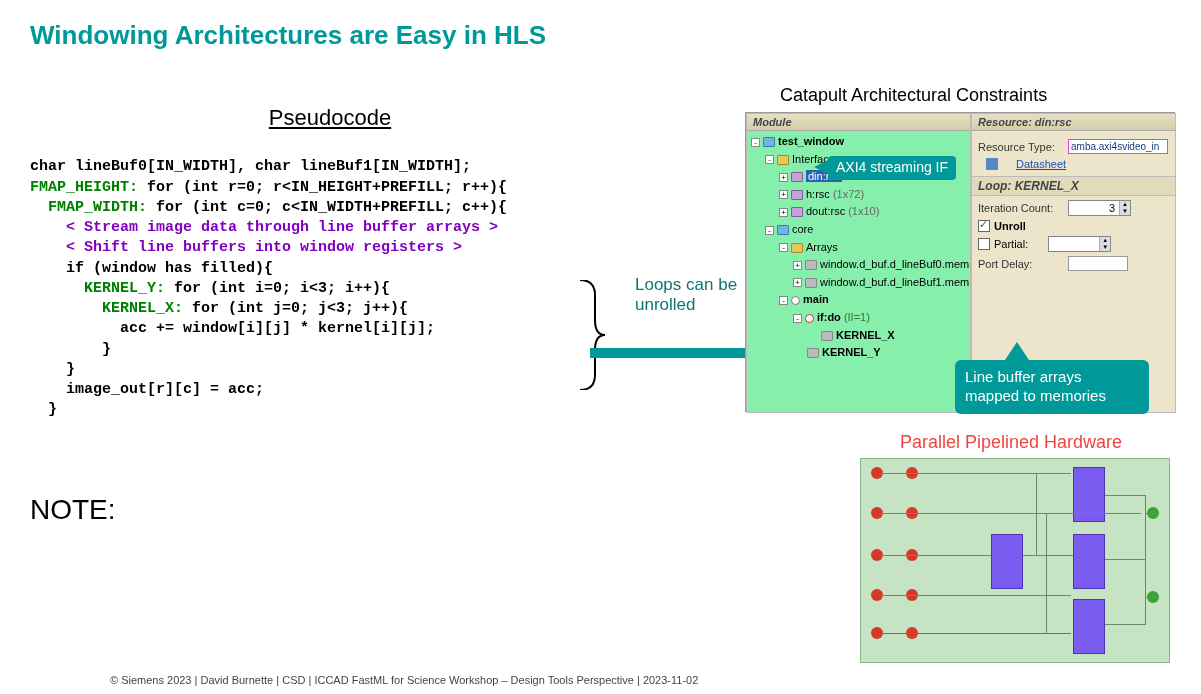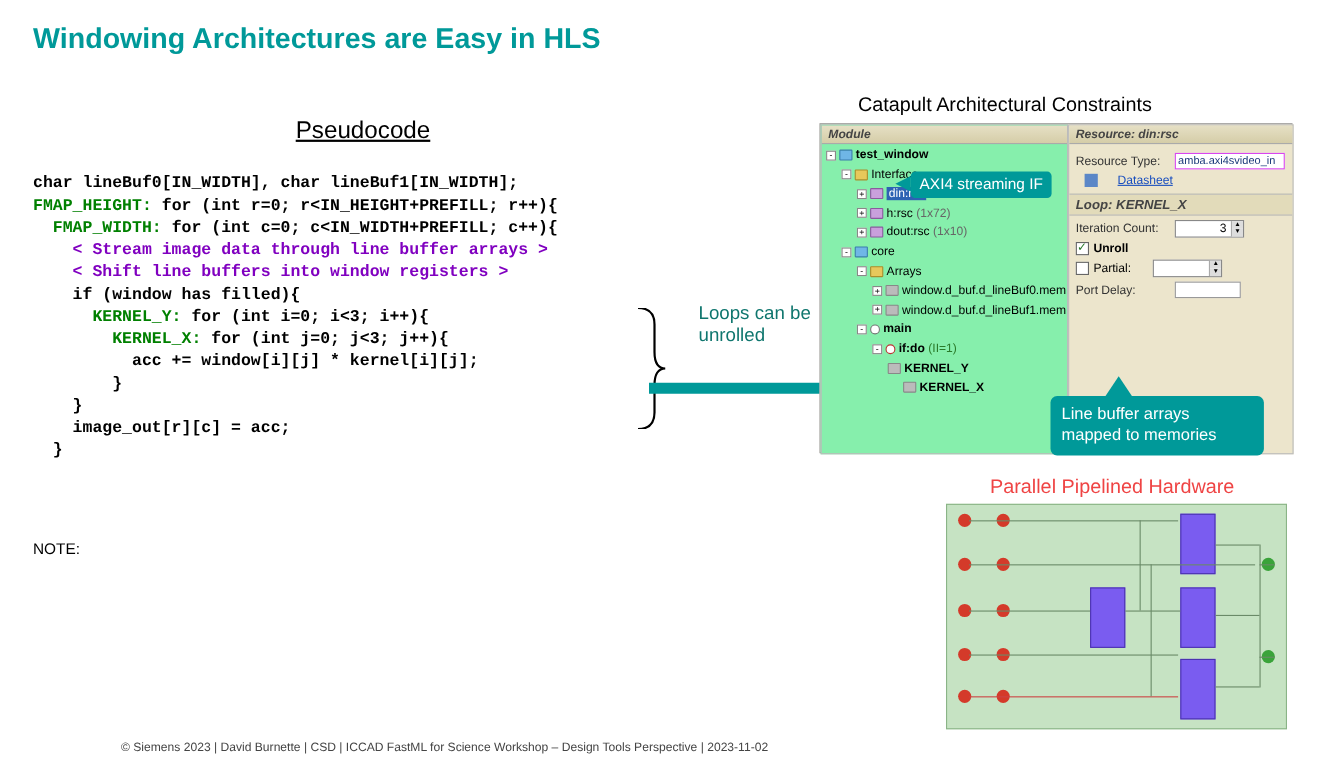--- a/index.html
+++ b/index.html
@@ -19,21 +19,21 @@
     font-family: "Courier New", monospace;
     font-size: 15px;
     font-weight: bold;
     line-height: 1.35;
     white-space: pre;
     color: #000;
     position: relative;
   }
   .code .kw-green { color: #008000; }
   .code .purple { color: #8000c0; }
-  .note { margin-top: 20px; font-size: 14px; color: #444; line-height: 1.4; max-width: 620px; }
+  .note { margin-top: 20px; font-size: 28px; color: #444; line-height: 1.4; max-width: 620px; }
   .note .hdr { color: #000; }
   .note ul { margin: 6px 0 0 0; padding-left: 20px; }
   .note li { margin-bottom: 6px; }
   .note li::marker { color: #009999; }
   .footer { position: absolute; bottom: 8px; left: 110px; font-size: 11px; color: #444; }
 
   .annotation { position: absolute; font-size: 17px; color: #0f766e; }
   .ann-loops { left: 635px; top: 275px; width: 110px; line-height: 1.2; }
 
   .brace { position: absolute; left: 575px; top: 280px; height: 110px; width: 30px; }
@@ -164,22 +164,22 @@
         <div class="tree-row" style="padding-left:14px"><span class="tog">-</span><span class="ico"></span><span>Interface</span></div>
         <div class="tree-row" style="padding-left:28px"><span class="tog">+</span><span class="ico purple"></span><span class="hi">din:rsc</span></div>
         <div class="tree-row" style="padding-left:28px"><span class="tog">+</span><span class="ico purple"></span><span>h:rsc</span> <span class="sub">(1x72)</span></div>
         <div class="tree-row" style="padding-left:28px"><span class="tog">+</span><span class="ico purple"></span><span>dout:rsc</span> <span class="sub">(1x10)</span></div>
         <div class="tree-row" style="padding-left:14px"><span class="tog">-</span><span class="ico blue"></span><span>core</span></div>
         <div class="tree-row" style="padding-left:28px"><span class="tog">-</span><span class="ico"></span><span>Arrays</span></div>
         <div class="tree-row" style="padding-left:42px"><span class="tog">+</span><span class="ico grey"></span><span>window.d_buf.d_lineBuf0.mem</span></div>
         <div class="tree-row" style="padding-left:42px"><span class="tog">+</span><span class="ico grey"></span><span>window.d_buf.d_lineBuf1.mem</span></div>
         <div class="tree-row" style="padding-left:28px"><span class="tog">-</span><span class="ico loop"></span><b>main</b></div>
         <div class="tree-row" style="padding-left:42px"><span class="tog">-</span><span class="ico loop" style="border-color:#b33"></span><b>if:do</b> <span style="color:#2a7a2a">(II=1)</span></div>
+        <div class="tree-row" style="padding-left:70px"><span class="ico grey"></span><b>KERNEL_X</b></div>
         <div class="tree-row" style="padding-left:56px"><span class="ico grey"></span><b>KERNEL_Y</b></div>
-        <div class="tree-row" style="padding-left:70px"><span class="ico grey"></span><b>KERNEL_X</b></div>
       </div>
     </div>
     <div class="pane res-pane">
       <div class="hdr">Resource: din:rsc</div>
       <div class="res-body">
         <div class="row">
             <label>Resource Type:</label>
             <input type="text" value="amba.axi4svideo_in" style="">
           </div>
         <div class="row">

